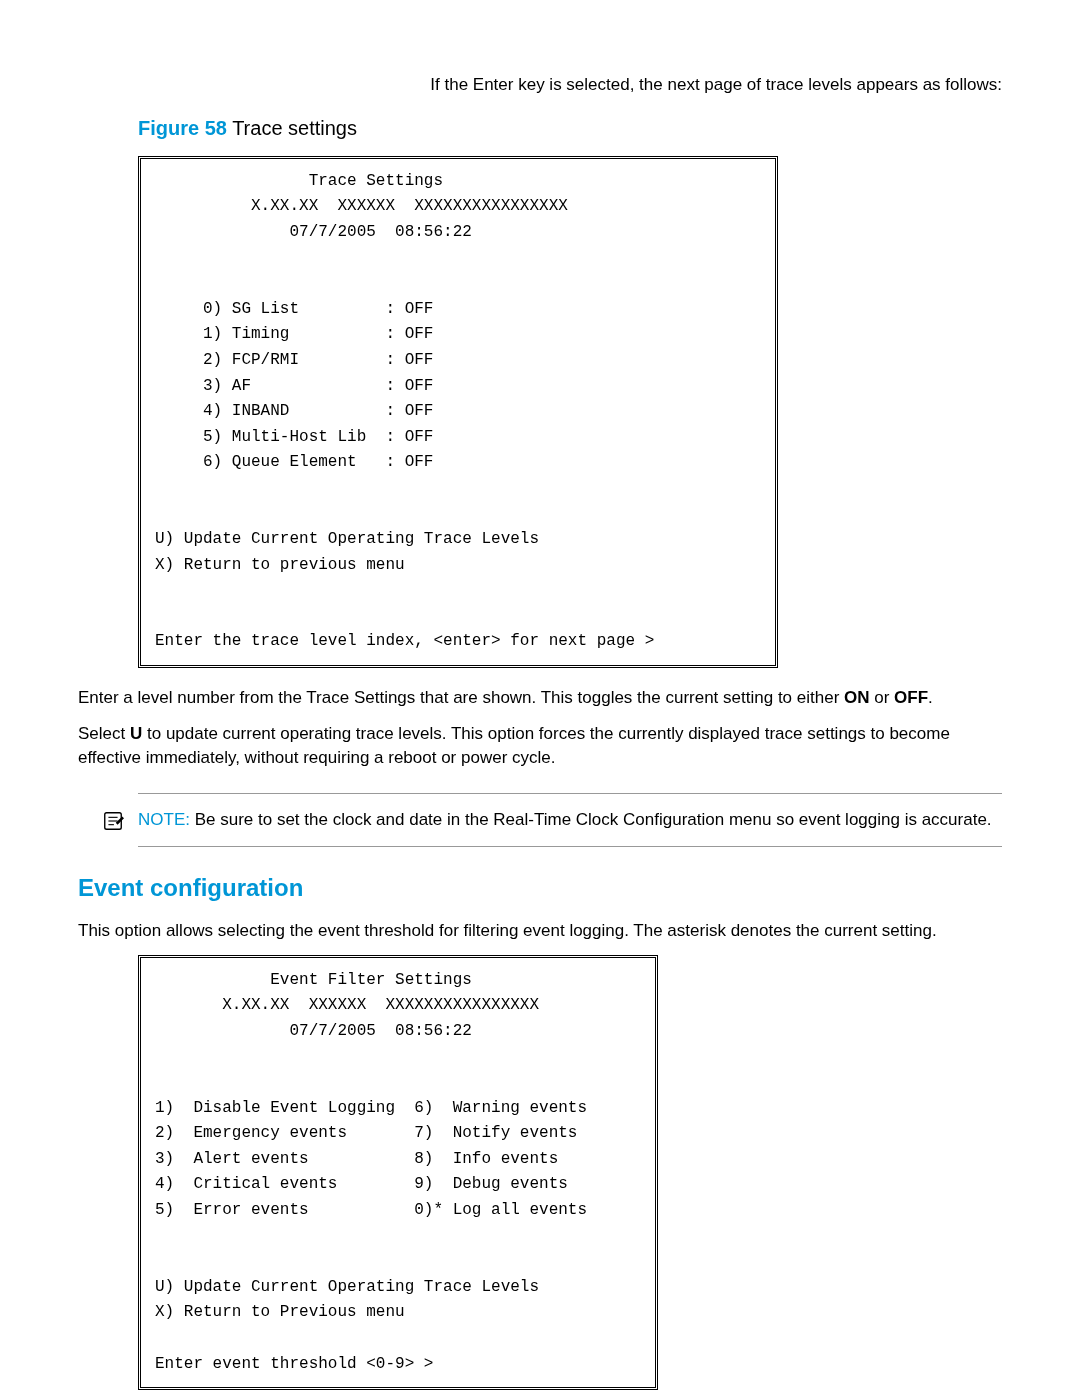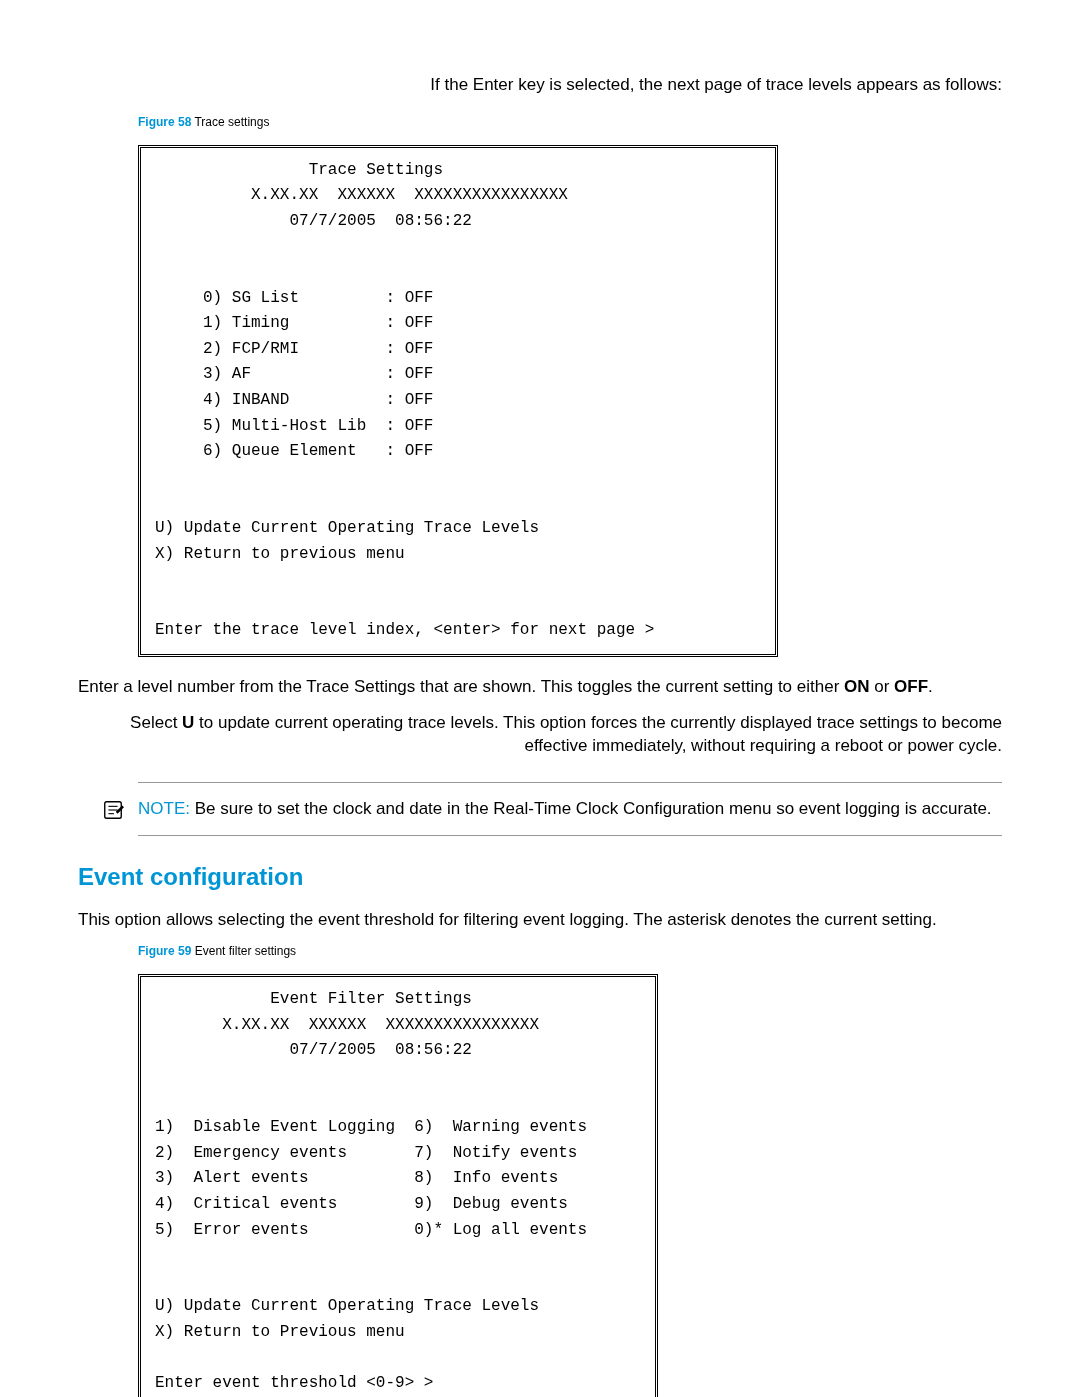--- a/index.html
+++ b/index.html
@@ -18,21 +18,21 @@
     min-height: 1397px;
     padding: 56px 78px 30px 78px;
     box-sizing: border-box;
     position: relative;
   }
   .body-text { margin-left: 40px; text-align: right; }
   .caption {
     margin-left: 60px;
     margin-top: 10px;
     margin-bottom: 14px;
-    font-size: 12px;
+    font-size: 20px;
   }
   .caption .label {
     color: #0096d6;
     font-weight: bold;
   }
   .terminal-outer {
     margin-left: 60px;
     border: 3px double #000;
     padding: 10px 14px 10px 14px;
     font-family: "Courier New", Courier, monospace;
@@ -107,21 +107,21 @@
 U) Update Current Operating Trace Levels
 X) Return to previous menu
 
 
 Enter the trace level index, &lt;enter&gt; for next page &gt;</div>
 
   <p class="para">
     <span>Enter a level number from the Trace Settings that are shown. This toggles the current setting to either </span><strong>ON</strong><span> or </span><strong>OFF</strong><span>.</span>
   </p>
 
-  <p class="para" style="margin-top:10px;text-align:right;">
+  <p class="para" style="margin-top:10px;">
     <span>Select </span><strong>U</strong><span> to update current operating trace levels. This option forces the currently displayed trace settings to become effective immediately, without requiring a reboot or power cycle.</span>
   </p>
 
   <hr class="rule">
 
   <div class="note-block">
     <svg class="note-icon" viewBox="0 0 24 24">
       <rect x="3" y="3" width="18" height="18" rx="2" fill="none" stroke="#000" stroke-width="1.5"></rect>
       <line x1="7" y1="8" x2="17" y2="8" stroke="#000" stroke-width="1.2"></line>
       <line x1="7" y1="12" x2="17" y2="12" stroke="#000" stroke-width="1.2"></line>
@@ -131,24 +131,20 @@
     <span class="note-label">NOTE:</span>
     <span>Be sure to set the clock and date in the Real-Time Clock Configuration menu so event logging is accurate.</span>
   </div>
 
   <hr class="rule" style="margin-top:14px;">
 
   <h2 class="section-heading">Event configuration</h2>
 
   <p class="para" style="margin-top:6px;">This option allows selecting the event threshold for filtering event logging. The asterisk denotes the current setting.</p>
 
-  <p class="caption">
-    <span class="label">Figure 59</span>
-    <span>Event filter settings</span>
-  </p>
 
   <div class="terminal-outer terminal-2">            Event Filter Settings
        X.XX.XX  XXXXXX  XXXXXXXXXXXXXXXX
               07/7/2005  08:56:22
 
 
 1)  Disable Event Logging  6)  Warning events
 2)  Emergency events       7)  Notify events
 3)  Alert events           8)  Info events
 4)  Critical events        9)  Debug events

